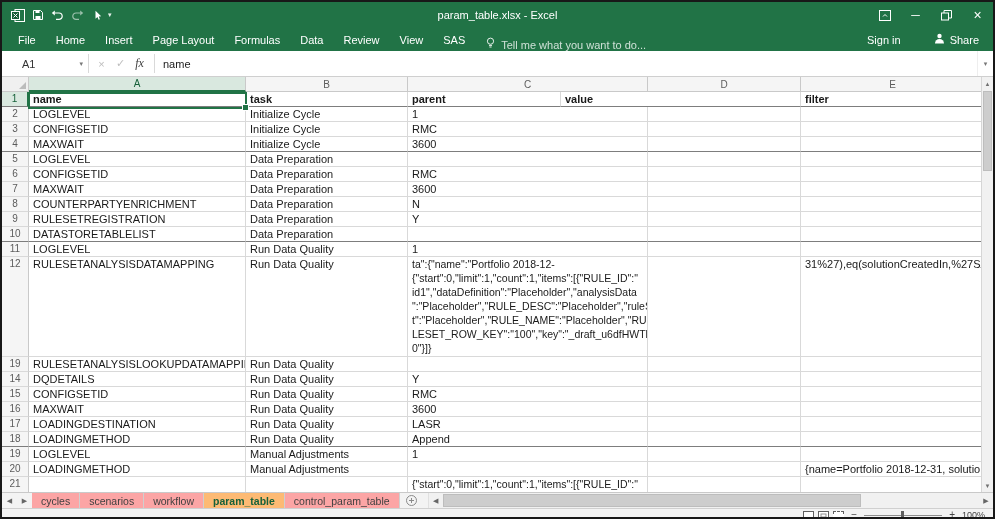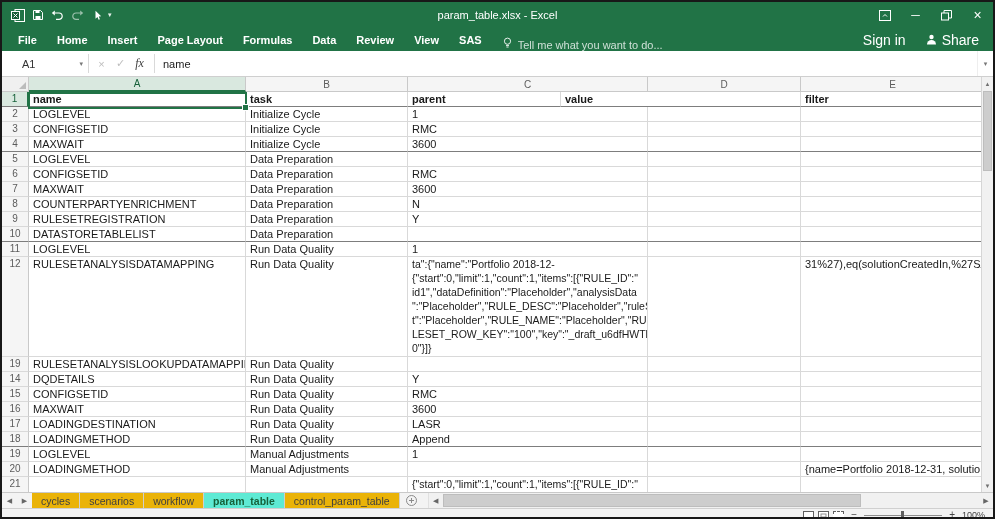--- a/index.html
+++ b/index.html
@@ -12,23 +12,23 @@
   .qat{display:flex;align-items:center;gap:1px;padding-left:6px;z-index:2;}
   .qicon{width:19px;height:20px;display:flex;align-items:center;justify-content:center;}
   .qcaret{font-size:7px;color:#e8f1ec;width:12px;}
   .title{position:absolute;left:0;right:0;text-align:center;font-size:11px;color:#fff;pointer-events:none;}
   .wincontrols{margin-left:auto;display:flex;height:100%;z-index:2;}
   .wc{width:31px;height:100%;display:flex;align-items:center;justify-content:center;font-size:12px;color:#fff;}
 
   
   .ribbonbar{position:absolute;left:0;top:26px;width:100%;height:23px;background:#217346;display:flex;align-items:stretch;color:#fff;}
   .rtabs{display:flex;align-items:stretch;padding-left:6px;}
-  .rtab{padding:0 10px;font-size:11px;display:flex;align-items:center;color:#fff;white-space:nowrap;font-weight:bold;}
+  .rtab{padding:0 10px;font-size:11px;display:flex;align-items:center;color:#fff;white-space:nowrap;}
   .tellme{display:flex;align-items:flex-end;gap:5px;margin-left:10px;color:rgba(255,255,255,.78);font-size:11px;white-space:nowrap;}
-  .rright{margin-left:auto;display:flex;align-items:center;gap:20px;padding-right:14px;font-size:14px;white-space:nowrap;}
+  .rright{margin-left:auto;display:flex;align-items:center;gap:33px;padding-right:14px;font-size:11px;white-space:nowrap;}
   .sharebtn{display:flex;align-items:center;gap:5px;}
 
   
   .formulabar{position:absolute;left:0;top:49px;width:100%;height:26px;background:#fff;border-bottom:1px solid #cfcfcf;display:flex;align-items:stretch;}
   .namebox{width:86px;display:flex;align-items:center;font-size:11px;color:#333;padding-left:20px;}
   .nbcaret{margin-left:auto;padding-right:5px;font-size:7px;color:#777;}
   .nbdivider{width:1px;background:#d9d9d9;margin:3px 0;}
   .fbtns{display:flex;align-items:center;padding:0 3px;}
   .fbtn{width:19px;text-align:center;font-size:11px;color:#bdbdbd;}
   .fbtn.fx{color:#3f3f3f;font-style:italic;font-family:"Liberation Serif",serif;font-size:12px;}
@@ -62,22 +62,22 @@
   
   .vscroll{position:absolute;top:75px;right:0;width:12px;height:415px;background:#f1f1f1;border-left:1px solid #d6d6d6;display:flex;flex-direction:column;}
   .varrow{height:13px;display:flex;align-items:center;justify-content:center;font-size:6px;color:#707070;}
   .vtrack{flex:1;position:relative;}
   .vthumb{position:absolute;top:1px;left:1px;right:1px;height:80px;background:#cdcdcd;border:1px solid #bdbdbd;}
 
   
   .tabbar{position:absolute;left:0;top:490px;width:100%;height:16px;background:#f3f3f3;border-top:1px solid #c9c9c9;display:flex;align-items:stretch;}
   .tnav{width:15px;display:flex;align-items:center;justify-content:center;font-size:7px;color:#666;}
   .stabs{display:flex;align-items:stretch;}
-  .stab{padding:0 9px;display:flex;align-items:center;font-size:10.5px;color:#3f3f3f;border-right:1px solid #cfcfcf;background:#eab308;white-space:nowrap;}
-  .stab.active{background:#5eead4;color:#17613a;font-weight:bold;}
+  .stab{padding:0 9px;display:flex;align-items:center;font-size:10.5px;color:#3f3f3f;border-right:1px solid #cfcfcf;background:#fca5a5;white-space:nowrap;}
+  .stab.active{background:#fdba74;color:#17613a;font-weight:bold;}
   .addsheet{width:24px;display:flex;align-items:center;justify-content:center;}
   .addcircle{width:11px;height:11px;border:1px solid #8a8a8a;border-radius:50%;position:relative;}
   .addcircle:before,.addcircle:after{content:"";position:absolute;background:#8a8a8a;}
   .addcircle:before{left:2px;right:2px;top:4px;height:1px;}
   .addcircle:after{top:2px;bottom:2px;left:4px;width:1px;}
   .hscroll{flex:1;display:flex;align-items:stretch;margin-left:4px;border-left:1px solid #e0e0e0;background:#f1f1f1;}
   .harrow{width:14px;display:flex;align-items:center;justify-content:center;font-size:7px;color:#666;}
   .htrack{flex:1;position:relative;}
   .hthumb{position:absolute;left:0;top:1px;bottom:1px;width:78%;background:#cdcdcd;border:1px solid #bdbdbd;}
 

